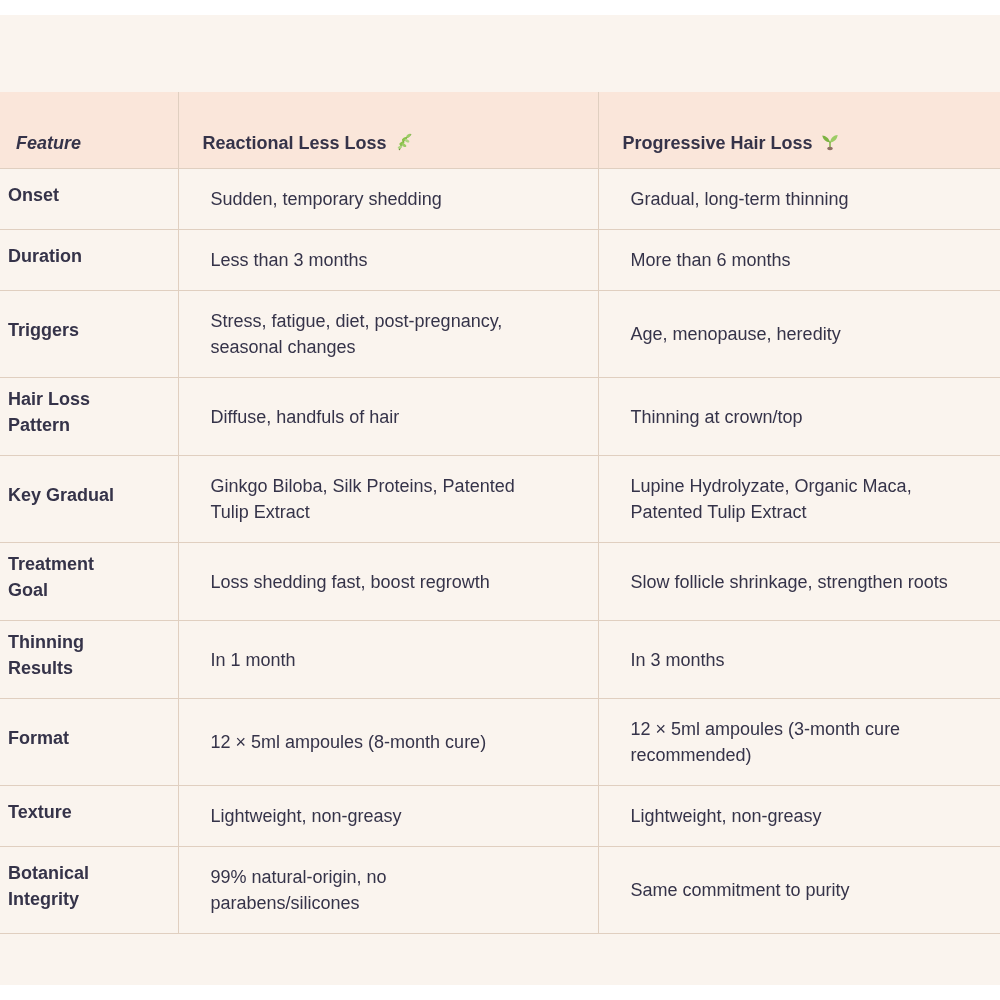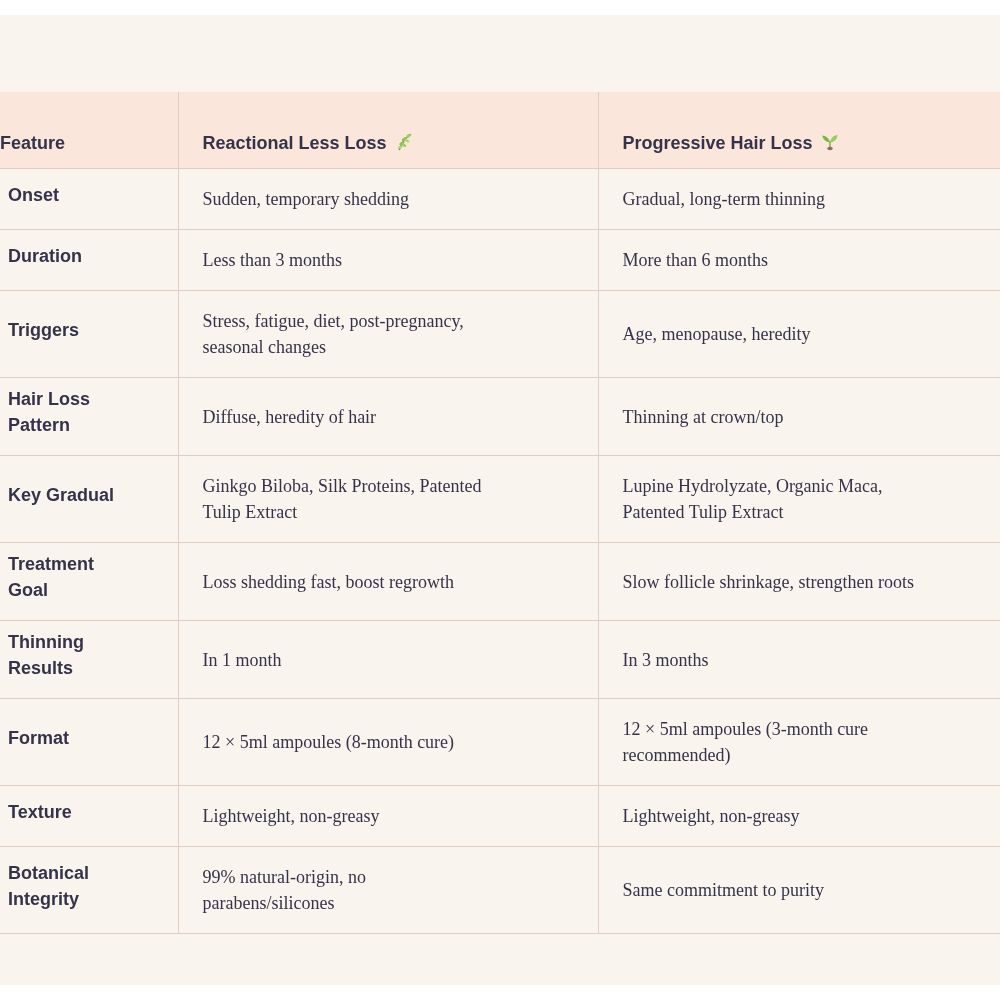--- a/index.html
+++ b/index.html
@@ -40,29 +40,28 @@
   table.compare td:nth-child(1),
   table.compare th:nth-child(2),
   table.compare td:nth-child(2) {
     border-right: 1px solid #e0cfc0;
   }
   thead th {
     background: #fae6da;
     font-weight: 700;
     padding: 12px 24px;
   }
-  thead th:first-child { padding-left: 0; }
+  thead th:first-child { padding-left: 16px; font-style: italic; }
   tbody th {
     font-weight: 700;
     padding: 8px 24px 17px 8px;
   }
   tbody td {
     font-weight: 400;
-    padding: 17px 24px;
-    font-family: Liberation Serif, serif;
+    padding: 17px 32px;
   }
   .hicon {
     display: inline-block;
     width: 20px;
     height: 20px;
     vertical-align: -3px;
     margin-left: 7px;
   }
   .hicon svg { display: block; }
 </style>
@@ -115,21 +114,21 @@
       </tr>
       <tr>
         <th>Triggers</th>
         <td>Stress, fatigue, diet, post-pregnancy,
 seasonal changes</td>
         <td>Age, menopause, heredity</td>
       </tr>
       <tr>
         <th>Hair Loss
 Pattern</th>
-        <td>Diffuse, heredity of hair</td>
+        <td>Diffuse, handfuls of hair</td>
         <td>Thinning at crown/top</td>
       </tr>
       <tr>
         <th>Key Gradual</th>
         <td>Ginkgo Biloba, Silk Proteins, Patented
 Tulip Extract</td>
         <td>Lupine Hydrolyzate, Organic Maca,
 Patented Tulip Extract</td>
       </tr>
       <tr>

